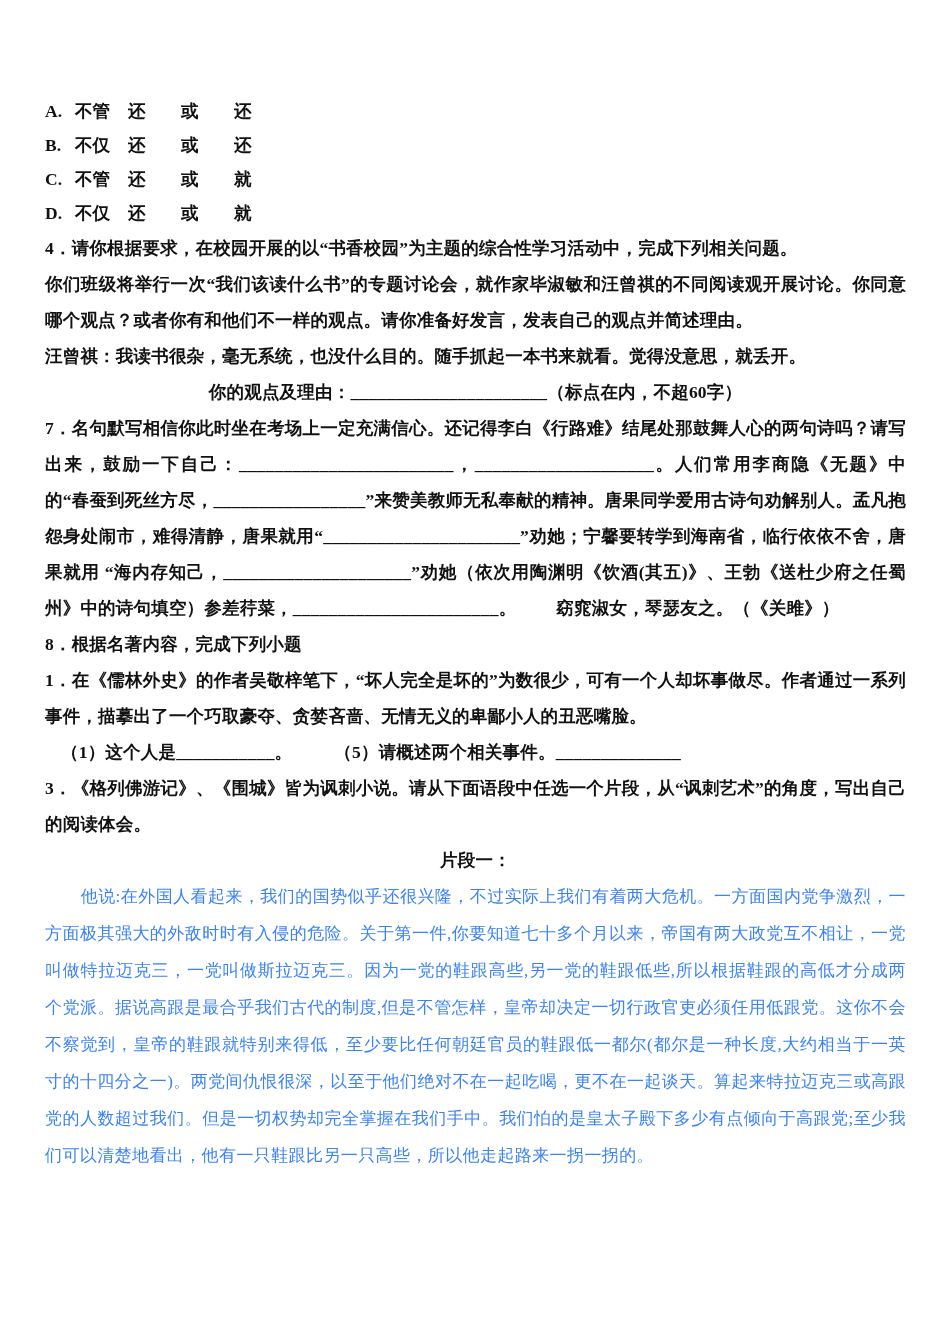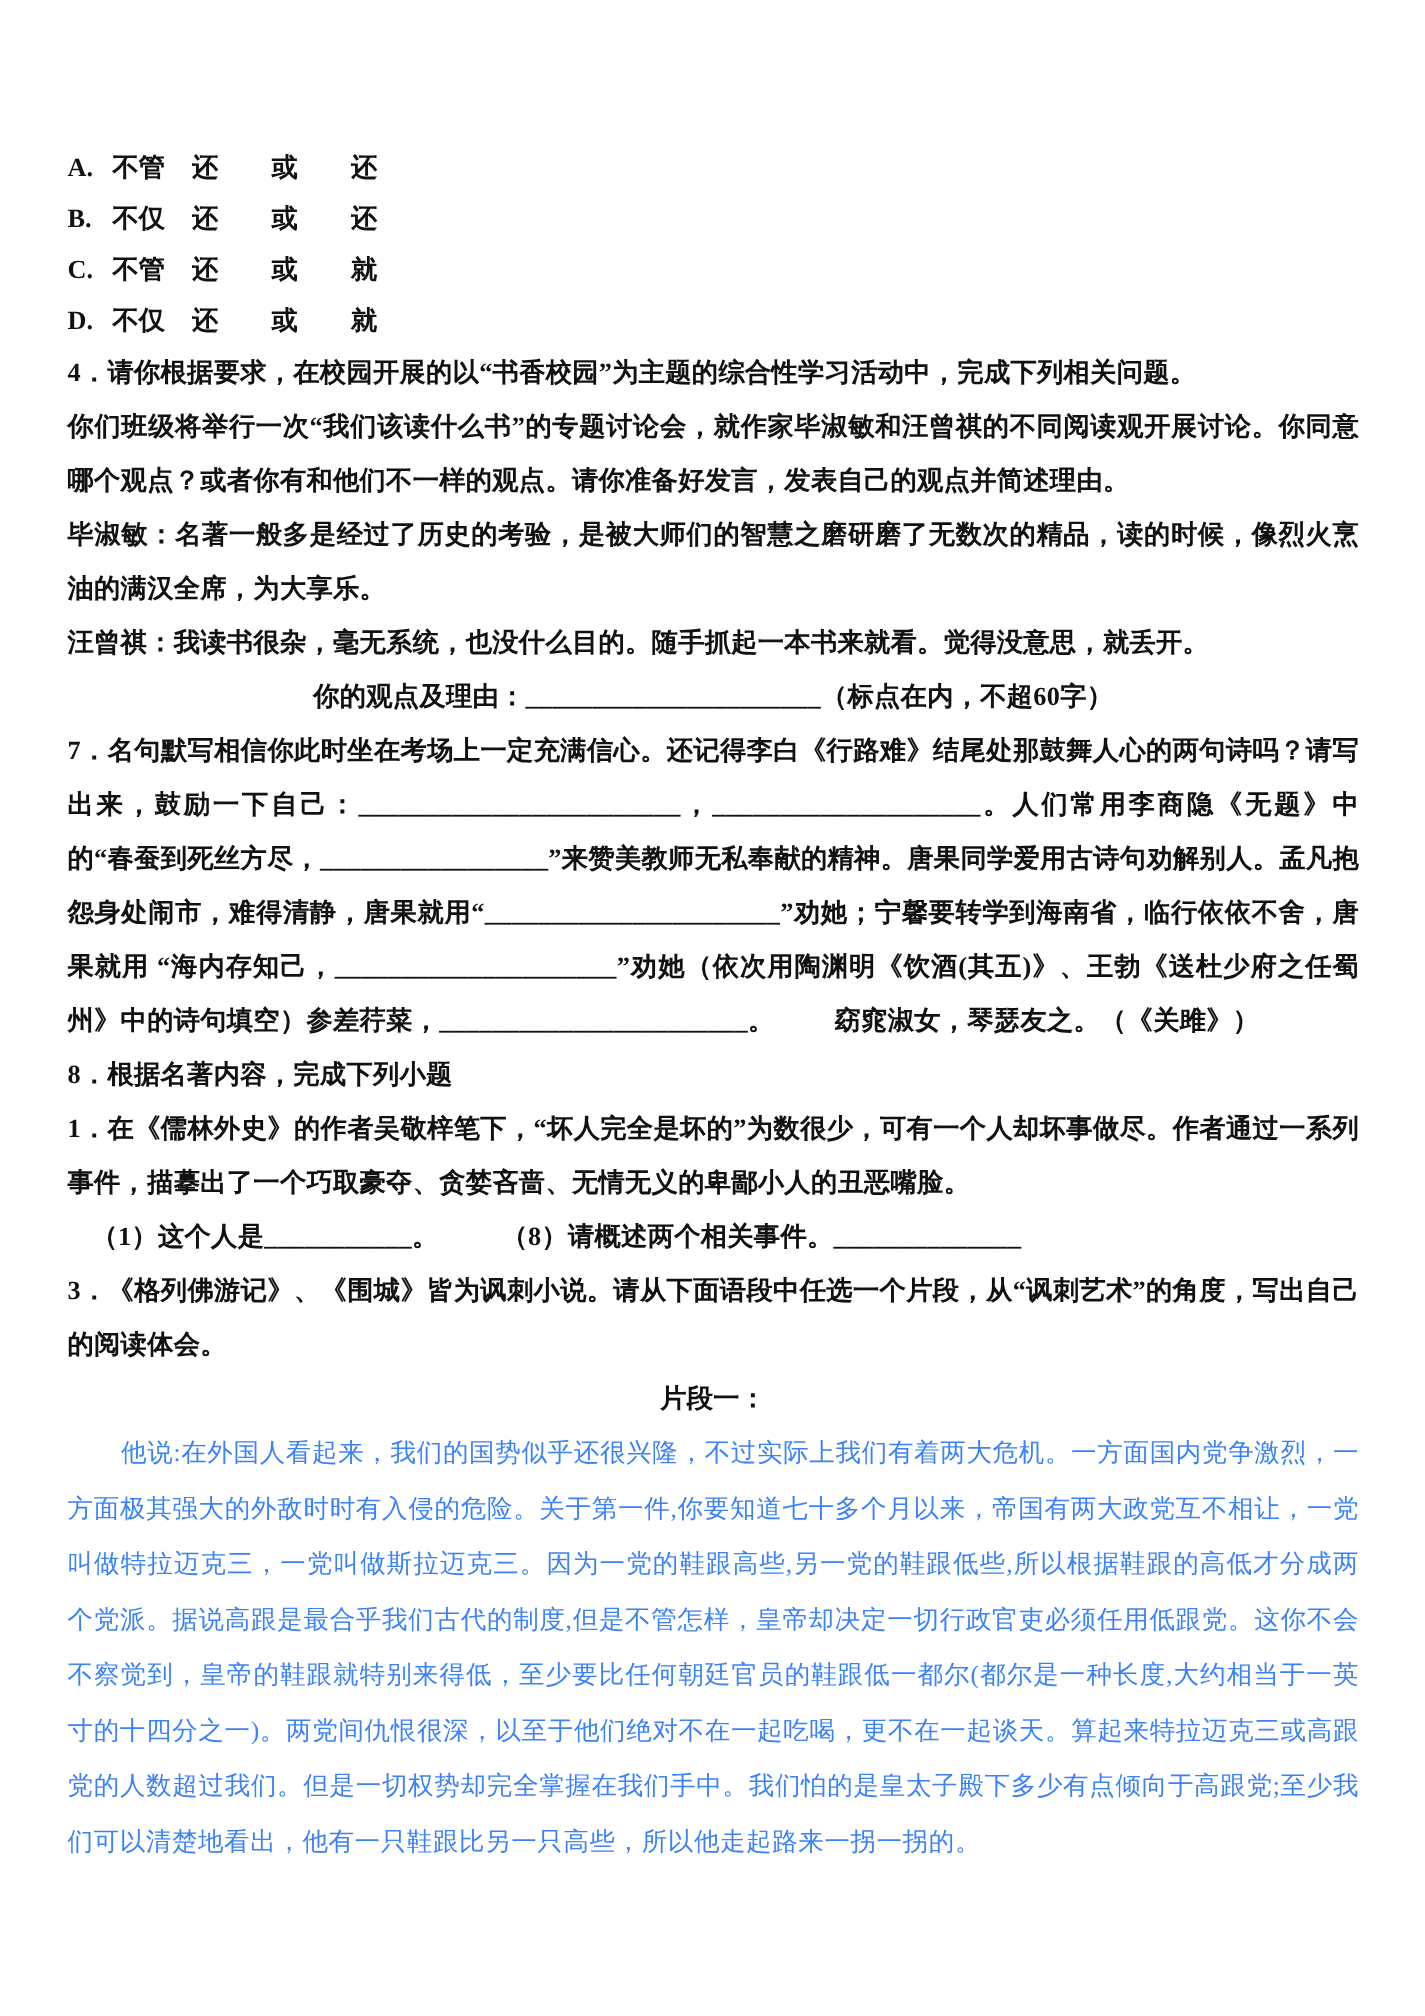--- a/index.html
+++ b/index.html
@@ -106,31 +106,30 @@
       <span class="opt-word">不仅</span>
       <span class="opt-word">还</span>
       <span class="opt-word">或</span>
       <span class="opt-word">就</span>
     </div>
   </div>
 
   <div class="section">
     <p class="line">4．请你根据要求，在校园开展的以“书香校园”为主题的综合性学习活动中，完成下列相关问题。</p>
     <p class="line">你们班级将举行一次“我们该读什么书”的专题讨论会，就作家毕淑敏和汪曾祺的不同阅读观开展讨论。你同意哪个观点？或者你有和他们不一样的观点。请你准备好发言，发表自己的观点并简述理由。</p>
-    <p class="line">毕淑敏：名著一般多是经过了历史的考验，是被大师们的智慧之磨研磨了无数次的精品，读的时候，像烈火烹油的满汉全席，为大享乐。</p>
     <p class="line">汪曾祺：我读书很杂，毫无系统，也没什么目的。随手抓起一本书来就看。觉得没意思，就丢开。</p>
     <p class="line no-justify">你的观点及理由：______________________（标点在内，不超60字）</p>
   </div>
 
   <div class="section">
     <p class="line"><span>7．名句默写相信你此时坐在考场上一定充满信心。还记得李白《行路难》结尾处那鼓舞人心的两句诗吗？请写出来，鼓励一下自己：________________________，____________________。人们常用李商隐《无题》中的“春蚕到死丝方尽，_________________”来赞美教师无私奉献的精神。唐果同学爱用古诗句劝解别人。孟凡抱怨身处闹市，难得清静，唐果就用“______________________”劝她；宁馨要转学到海南省，临行依依不舍，唐果就用 “海内存知己，_____________________”劝她（依次用陶渊明《饮酒(其五)》、王勃《送杜少府之任蜀州》中的诗句填空）参差荇菜，_______________________。</span><span class="bold-tail">窈窕淑女，琴瑟友之。（《关雎》）</span></p>
   </div>
 
   <div class="section">
     <p class="line">8．根据名著内容，完成下列小题</p>
     <p class="line">1．在《儒林外史》的作者吴敬梓笔下，“坏人完全是坏的”为数很少，可有一个人却坏事做尽。作者通过一系列事件，描摹出了一个巧取豪夺、贪婪吝啬、无情无义的卑鄙小人的丑恶嘴脸。</p>
-    <p class="line blanks-row"><span>（1）这个人是___________。</span><span class="blank-part2">（8）请概述两个相关事件。______________</span></p>
+    <p class="line blanks-row"><span>（1）这个人是___________。</span><span class="blank-part2">（5）请概述两个相关事件。______________</span></p>
     <p class="line">3．《格列佛游记》、《围城》皆为讽刺小说。请从下面语段中任选一个片段，从“讽刺艺术”的角度，写出自己的阅读体会。</p>
     <p class="line no-justify">片段一：</p>
     <p class="passage">他说:在外国人看起来，我们的国势似乎还很兴隆，不过实际上我们有着两大危机。一方面国内党争激烈，一方面极其强大的外敌时时有入侵的危险。关于第一件,你要知道七十多个月以来，帝国有两大政党互不相让，一党叫做特拉迈克三，一党叫做斯拉迈克三。因为一党的鞋跟高些,另一党的鞋跟低些,所以根据鞋跟的高低才分成两个党派。据说高跟是最合乎我们古代的制度,但是不管怎样，皇帝却决定一切行政官吏必须任用低跟党。这你不会不察觉到，皇帝的鞋跟就特别来得低，至少要比任何朝廷官员的鞋跟低一都尔(都尔是一种长度,大约相当于一英寸的十四分之一)。两党间仇恨很深，以至于他们绝对不在一起吃喝，更不在一起谈天。算起来特拉迈克三或高跟党的人数超过我们。但是一切权势却完全掌握在我们手中。我们怕的是皇太子殿下多少有点倾向于高跟党;至少我们可以清楚地看出，他有一只鞋跟比另一只高些，所以他走起路来一拐一拐的。</p>
   </div>
 
 </div>
 
 </body></html>

